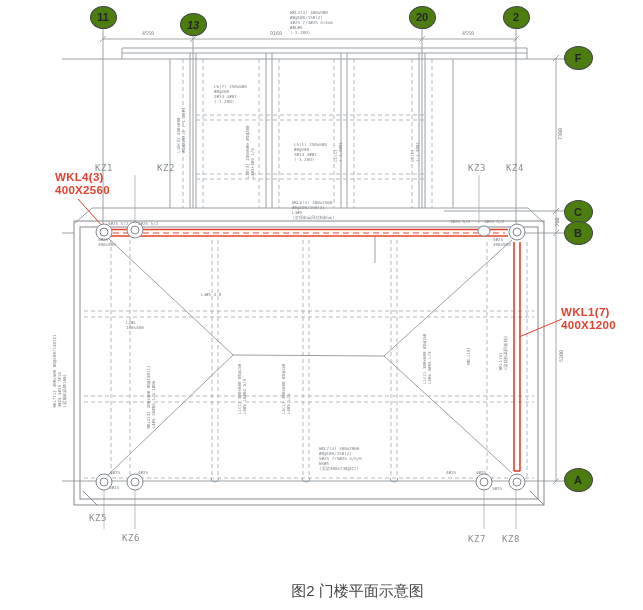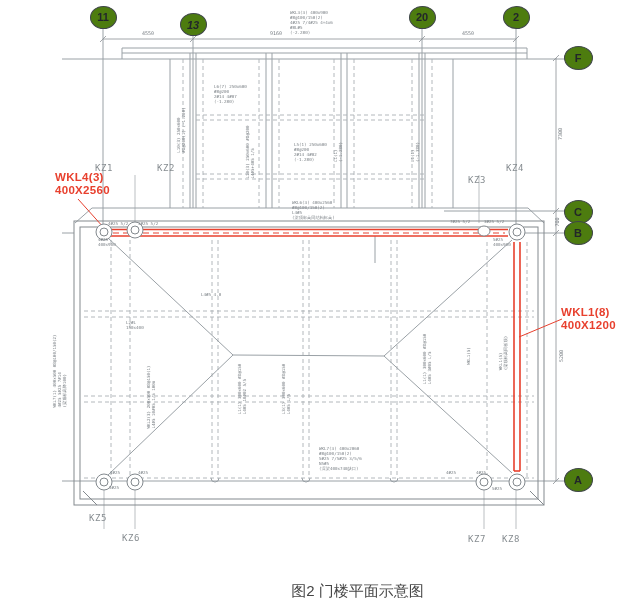--- a/index.html
+++ b/index.html
@@ -176,33 +176,33 @@
   <div class="bubble" style="left:408.5px;top:5.5px;width:27px;height:23px;">20</div>
   <div class="bubble" style="left:502.5px;top:5.5px;width:27px;height:23px;">2</div>
 
   <div class="bubble" style="left:563.5px;top:46px;width:29px;height:24px;">F</div>
   <div class="bubble" style="left:563.5px;top:200px;width:29px;height:24px;">C</div>
   <div class="bubble" style="left:563.5px;top:221px;width:29px;height:24px;">B</div>
   <div class="bubble" style="left:563.5px;top:468px;width:29px;height:24px;">A</div>
 
   <div class="kz" style="left:96px;top:168px;padding-left:16px;">KZ1</div>
   <div class="kz" style="left:130px;top:168px;margin-left:36px;">KZ2</div>
-  <div class="kz" style="left:477px;top:180px;">KZ3</div>
+  <div class="kz" style="left:477px;top:168px;">KZ3</div>
   <div class="kz" style="left:515px;top:168px;">KZ4</div>
   <div class="kz" style="left:98px;top:518px;">KZ5</div>
   <div class="kz" style="left:131px;top:538px;">KZ6</div>
   <div class="kz" style="left:477px;top:539px;">KZ7</div>
   <div class="kz" style="left:511px;top:539px;">KZ8</div>
 
   <div class="callout" style="left:30px;top:171px;margin-left:25px;">
     <div>WKL4(3)</div>
     <div>400X2560</div>
   </div>
   <div class="callout" style="left:561px;top:306px;">
-    <div>WKL1(8)</div>
+    <div>WKL1(7)</div>
     <div>400X1200</div>
   </div>
 
   <div class="dimtxt" style="left:148px;top:33px;">4550</div>
   <div class="dimtxt" style="left:276px;top:33px;">9160</div>
   <div class="dimtxt" style="left:468px;top:33px;">4550</div>
   <div class="dimtxt rot" style="left:560px;top:134px;">7300</div>
   <div class="dimtxt rot" style="left:557px;top:222px;">700</div>
   <div class="dimtxt rot" style="left:561px;top:356px;">5200</div>
 

